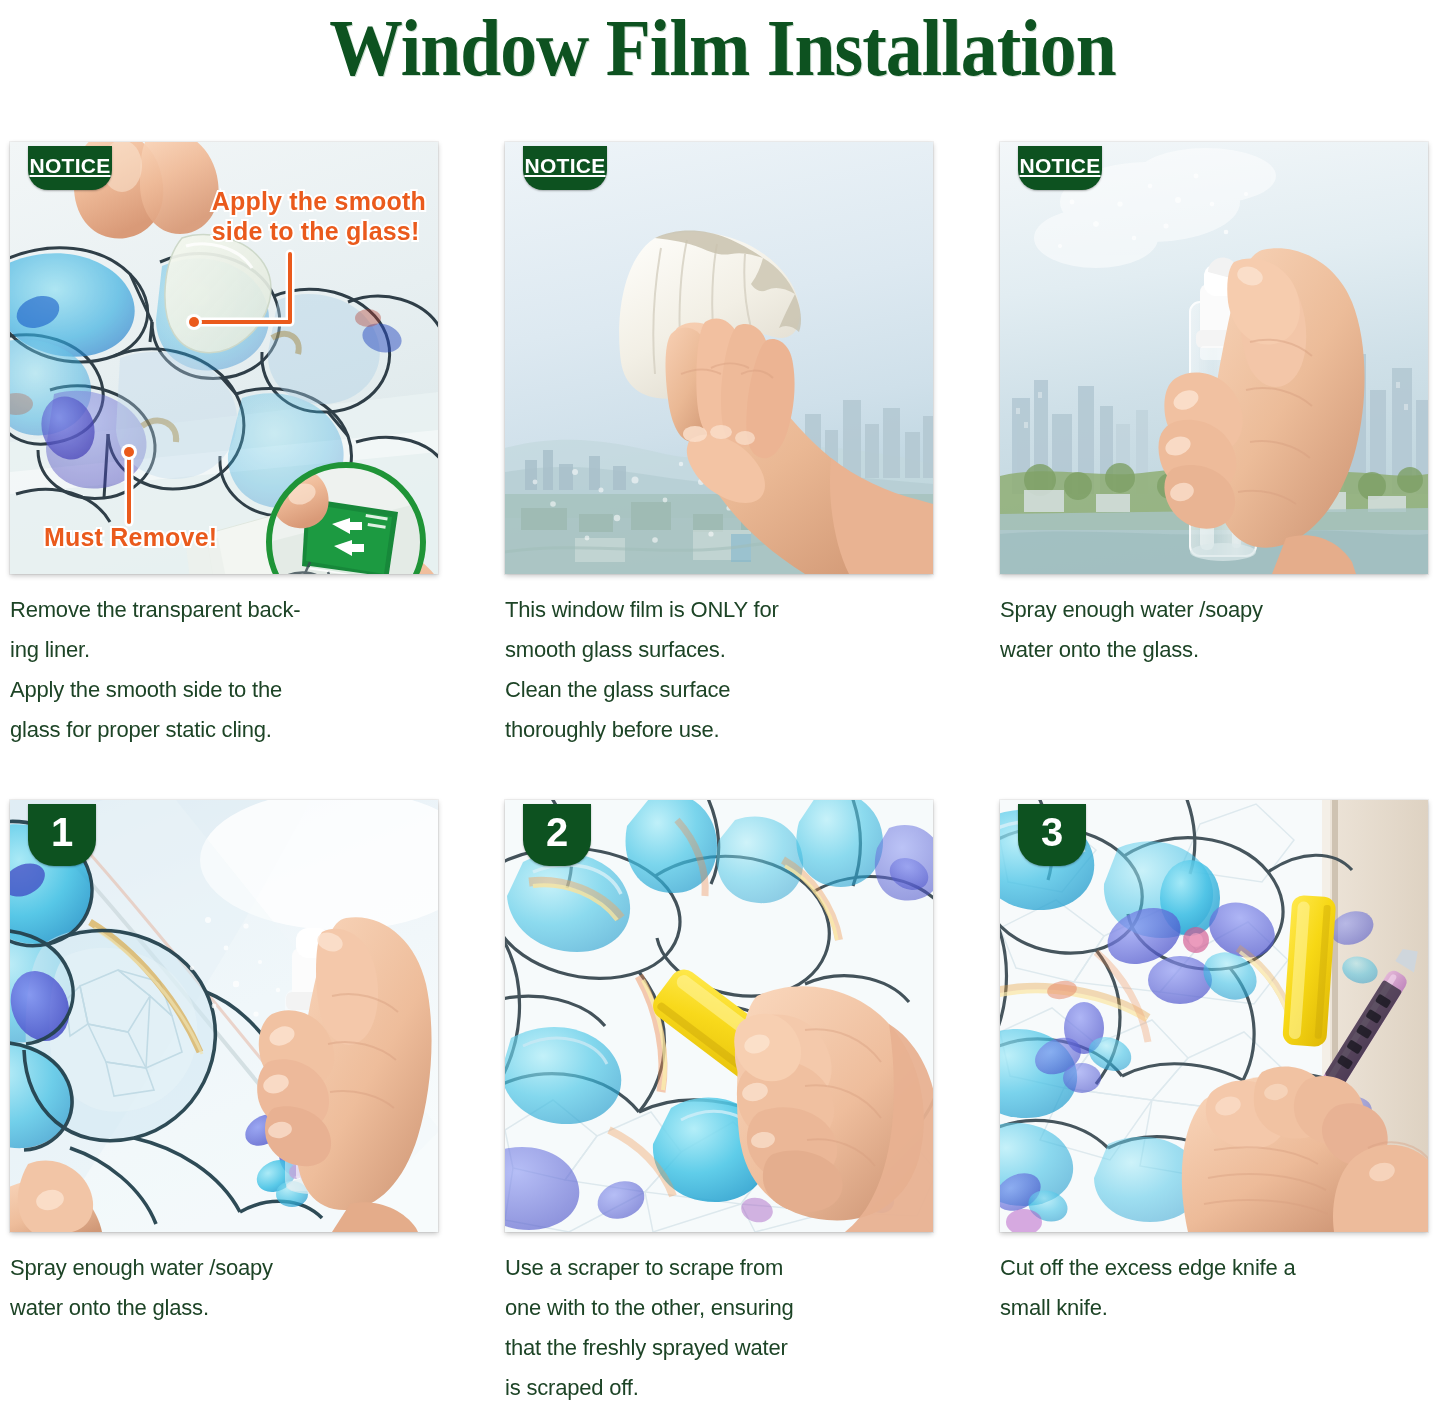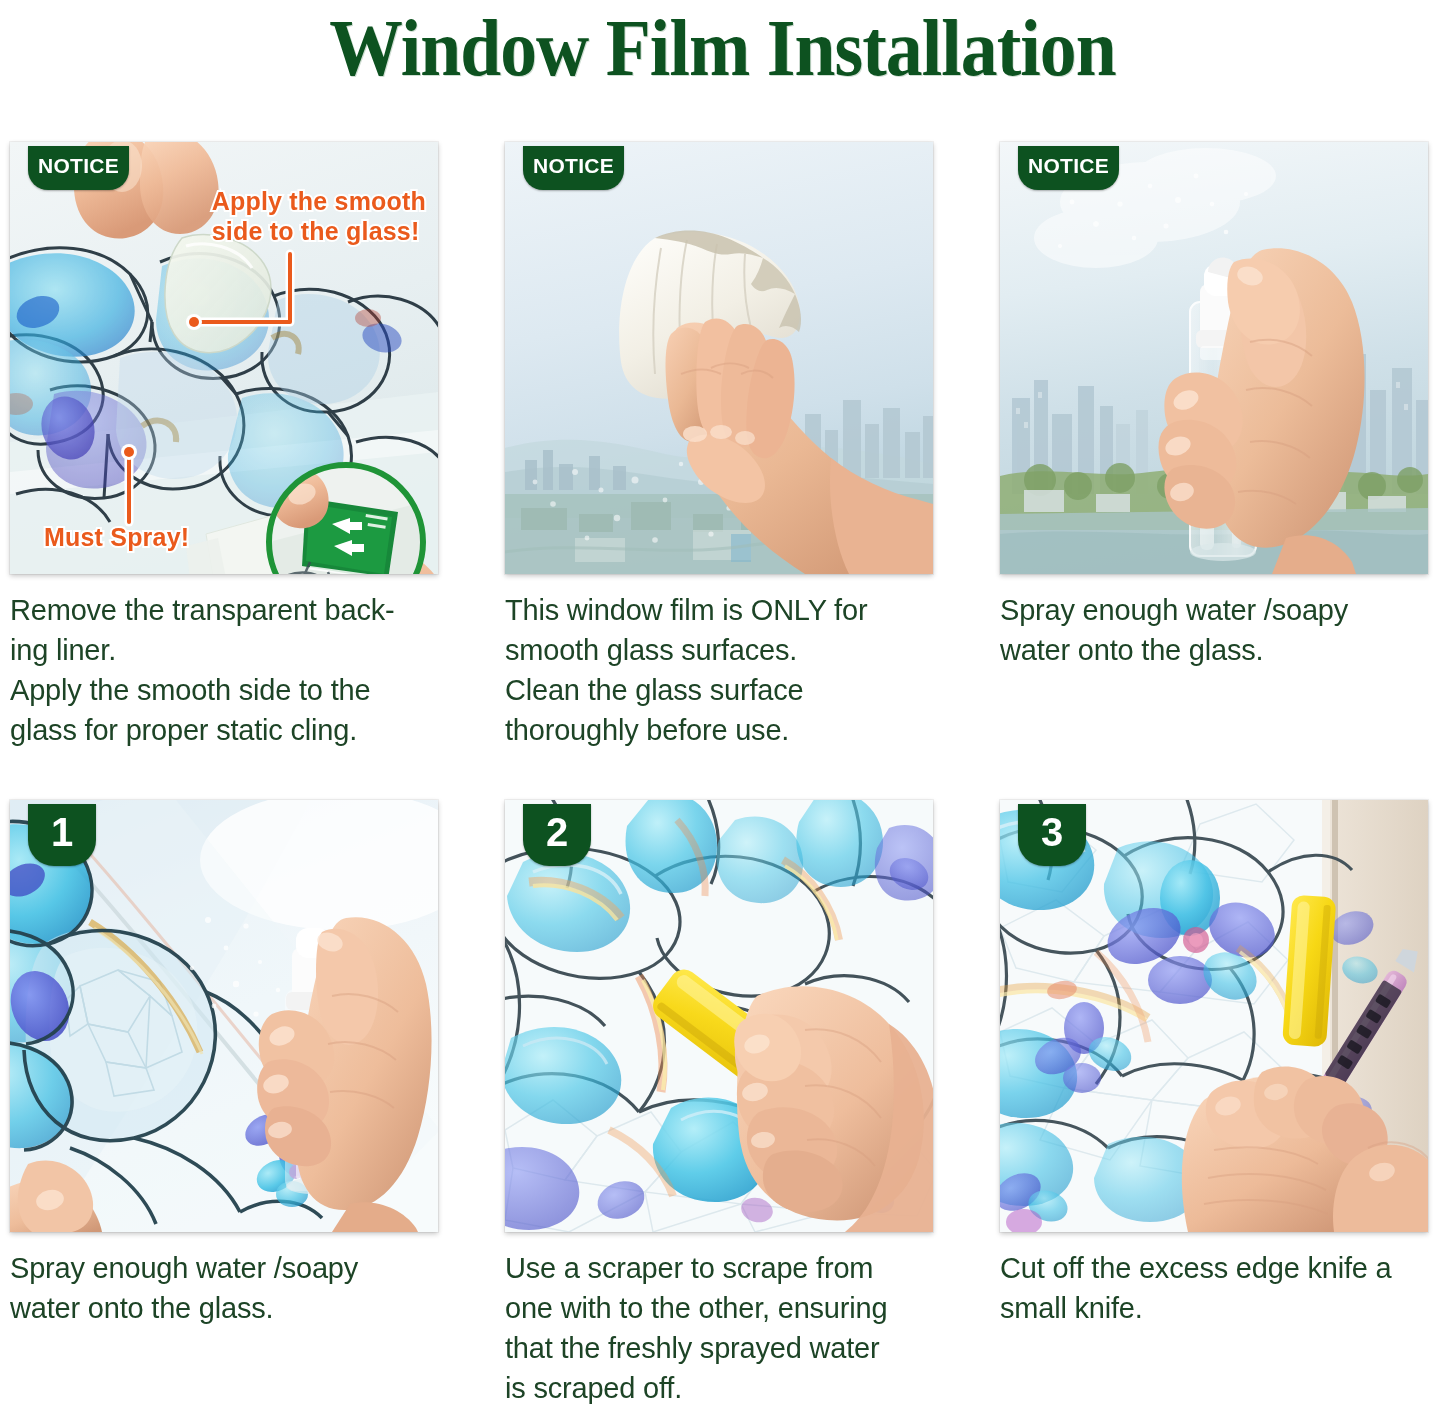--- a/index.html
+++ b/index.html
@@ -58,25 +58,26 @@
     z-index:6;
     background:#0d5220;
     color:#fff;
     font-weight:700;
     text-align:center;
     border-radius:0 0 28px 28px;
     box-shadow:0 1px 2px rgba(0,0,0,.3);
     font-family:"Liberation Sans", sans-serif;
   }
   .badge.notice {
-    width:101px; height:44px;
+    width:84px; height:44px;
     line-height:40px;
     font-size:21px;
     letter-spacing:.3px;
     border-radius:0 0 20px 20px;
+    text-decoration:underline;
   }
   .badge.num {
     width:68px; height:62px;
     line-height:56px;
     font-size:40px;
     border-radius:0 0 26px 26px;
   }
 
   
   .callout {
@@ -95,21 +96,21 @@
   .callout.c-apply { right:12px; top:44px; text-align:left; }
   .callout.c-remove { left:34px; top:380px; text-align:left; font-size:25px; }
 
   .leader { position:absolute; z-index:6; }
   .leader svg { overflow:visible; }
 
   
   .caption {
     margin-top:16px;
     color:#1d4426;
-    font-size:29px;
+    font-size:22px;
     line-height:40px;
     font-weight:400;
     letter-spacing:-.2px;
     white-space:pre-line;
     font-family:"Liberation Sans", sans-serif;
   }
 </style>
 </head>
 <body>
 
@@ -247,21 +248,21 @@
 side to the glass!</div>
           <div class="leader" style="left:168px; top:108px; width:130px; height:95px;">
             <svg width="130" height="95">
               <path d="M112 4 L112 72 L16 72" fill="none" stroke="#ffffff" stroke-width="9" stroke-linecap="round" stroke-linejoin="round"></path>
               <path d="M112 4 L112 72 L16 72" fill="none" stroke="#ea5a1c" stroke-width="4" stroke-linecap="round" stroke-linejoin="round"></path>
               <circle cx="16" cy="72" r="8" fill="#ffffff"></circle>
               <circle cx="16" cy="72" r="5" fill="#ea5a1c"></circle>
             </svg>
           </div>
 
-          <div class="callout c-remove">Must Spray!</div>
+          <div class="callout c-remove">Must Remove!</div>
           <div class="leader" style="left:104px; top:300px; width:30px; height:86px;">
             <svg width="30" height="86">
               <path d="M15 10 L15 80" fill="none" stroke="#ffffff" stroke-width="9" stroke-linecap="round"></path>
               <path d="M15 10 L15 80" fill="none" stroke="#ea5a1c" stroke-width="4" stroke-linecap="round"></path>
               <circle cx="15" cy="10" r="8" fill="#ffffff"></circle>
               <circle cx="15" cy="10" r="5" fill="#ea5a1c"></circle>
             </svg>
           </div>
         </div>
         <div class="caption">Remove the transparent back-

